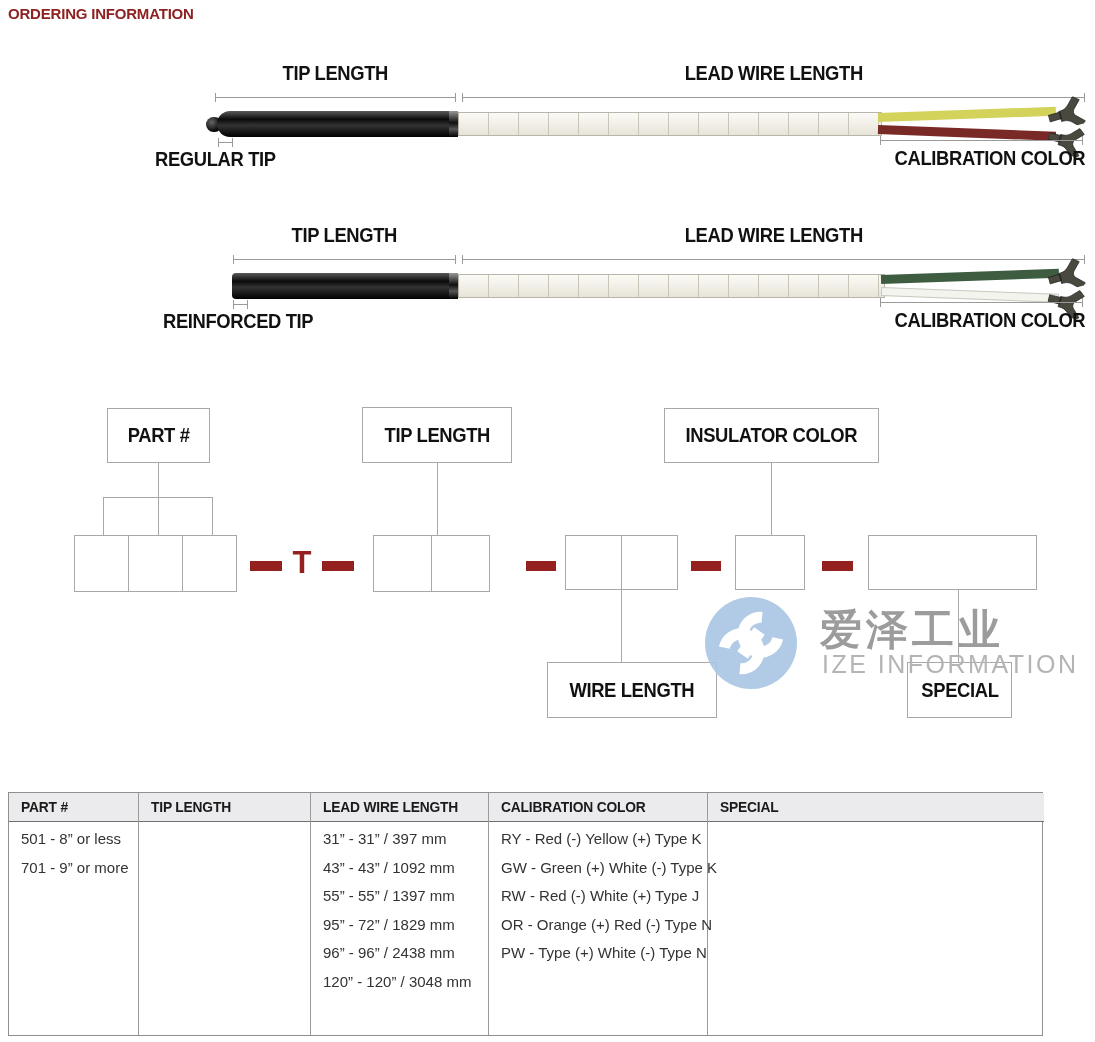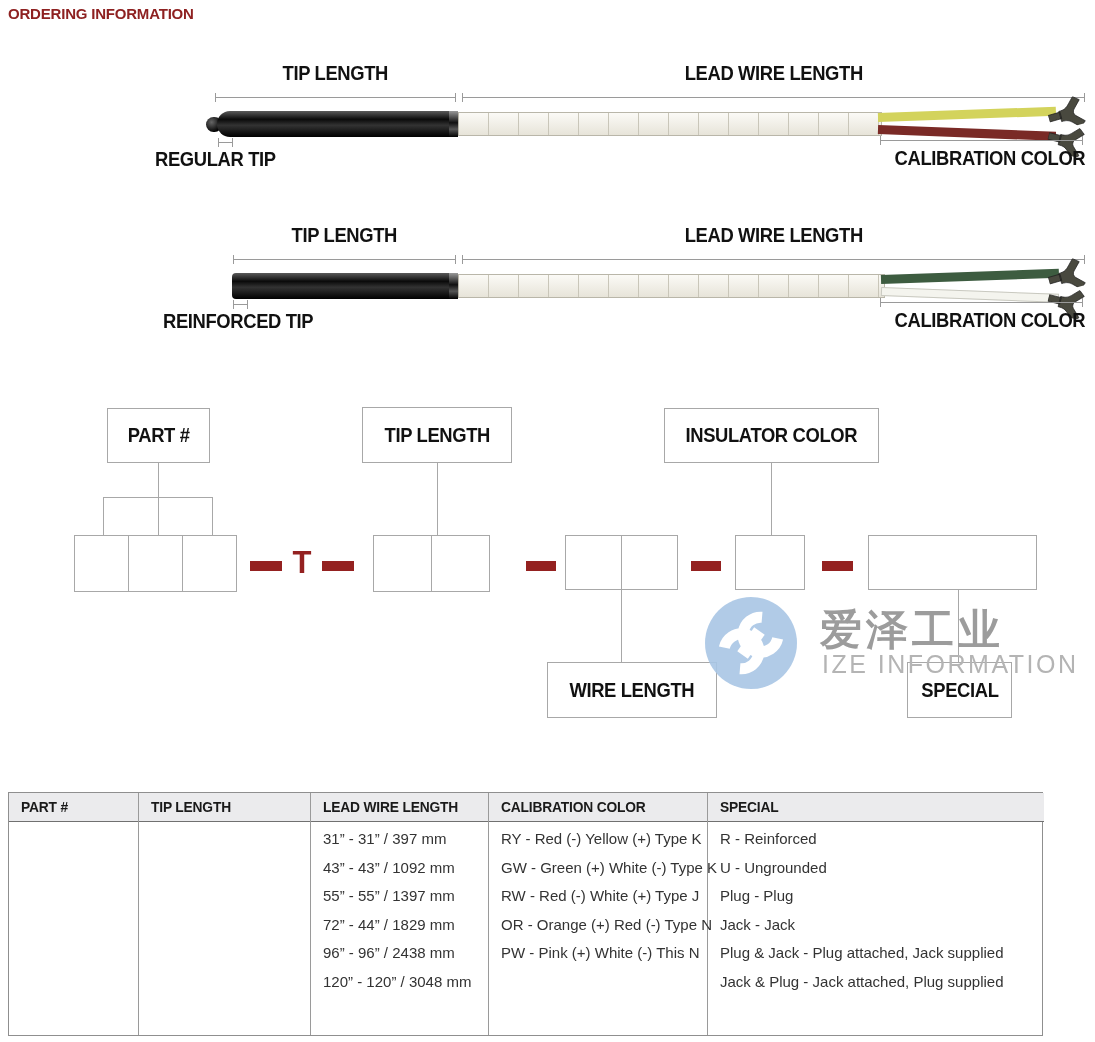--- a/index.html
+++ b/index.html
@@ -203,51 +203,47 @@
       <path d="M38 78 A 19 19 0 1 0 21 55" stroke="#fff" stroke-width="12" fill="none"></path>
       <rect x="43" y="34" width="14" height="32" transform="rotate(35 50 50)" fill="#fff"></rect>
     </svg>
     <div class="wm-cn">爱泽工业</div>
     <div class="wm-en">IZE INFORMATION</div>
   </div>
 
   <div class="spec-table">
     <div class="s-col" style="width:130px;">
       <div class="s-th"><span class="cx" style="transform-origin:left;">PART #</span></div>
+      <div class="s-body">
+          <div class="line">501 - 8” or less</div>
+          <div class="line">701 - 9” or more</div>
+        </div>
     </div>
     <div class="s-col" style="width:172px;">
       <div class="s-th"><span class="cx" style="transform-origin:left;">TIP LENGTH</span></div>
     </div>
     <div class="s-col" style="width:178px;">
       <div class="s-th"><span class="cx" style="transform-origin:left;">LEAD WIRE LENGTH</span></div>
       <div class="s-body">
           <div class="line">31” - 31” / 397 mm</div>
           <div class="line">43” - 43” / 1092 mm</div>
           <div class="line">55” - 55” / 1397 mm</div>
-          <div class="line">72” - 44” / 1829 mm</div>
+          <div class="line">95” - 72” / 1829 mm</div>
           <div class="line">96” - 96” / 2438 mm</div>
           <div class="line">120” - 120” / 3048 mm</div>
         </div>
     </div>
     <div class="s-col" style="width:219px;">
       <div class="s-th"><span class="cx" style="transform-origin:left;">CALIBRATION COLOR</span></div>
       <div class="s-body">
           <div class="line">RY - Red (-) Yellow (+) Type K</div>
           <div class="line">GW - Green (+) White (-) Type K</div>
           <div class="line">RW - Red (-) White (+) Type J</div>
           <div class="line">OR - Orange (+) Red (-) Type N</div>
-          <div class="line">PW - Pink (+) White (-) This N</div>
+          <div class="line">PW - Type (+) White (-) Type N</div>
         </div>
     </div>
     <div class="s-col" style="width:336px;">
       <div class="s-th"><span class="cx" style="transform-origin:left;">SPECIAL</span></div>
-      <div class="s-body">
-          <div class="line">R - Reinforced</div>
-          <div class="line">U - Ungrounded</div>
-          <div class="line">Plug - Plug</div>
-          <div class="line">Jack - Jack</div>
-          <div class="line">Plug &amp; Jack - Plug attached, Jack supplied</div>
-          <div class="line">Jack &amp; Plug - Jack attached, Plug supplied</div>
-        </div>
     </div>
   </div>
 
 </div>
 
 </body></html>

